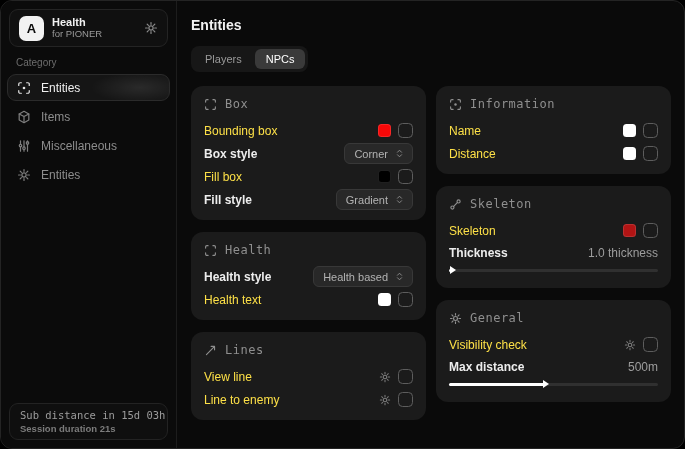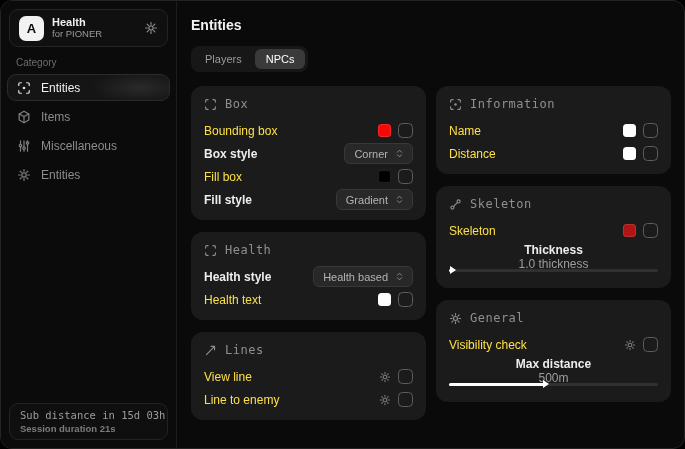--- a/index.html
+++ b/index.html
@@ -92,21 +92,21 @@
   .mini-gear { width:12px; height:12px; color:#7e7e7e; cursor:pointer; }
 
   .dropdown {
     display:inline-flex; align-items:center; gap:6px; height:21px; padding:0 7px 0 9px;
     background:#282828; border:1px solid #383838; border-radius:6px; cursor:pointer;
   }
   .dropdown-value { font-size:11px; color:#b3b3b3; }
   .dropdown .dd-icon { width:11px; height:11px; color:#8d8d8d; }
 
   .slider-row { margin-top:1px; padding-bottom:5px; }
-  .slider-top { display:flex; align-items:center; justify-content:space-between; height:20px;flex-direction:column; }
+  .slider-top { display:flex; align-items:center; justify-content:space-between; height:20px; }
   .slider-value { font-size:12px; color:#9d9d9d; }
   .slider { position:relative; height:8px; margin-top:3px; cursor:pointer; }
   .slider-track { position:absolute; left:0; right:0; top:3px; height:2.5px; background:#303030; border-radius:2px; }
   .slider-fill { position:absolute; left:0; top:3px; height:2.5px; background:#ffffff; border-radius:2px; }
   .slider-handle {
     position:absolute; top:0px; width:0; height:0;
     border-left:6px solid #ffffff; border-top:4px solid transparent; border-bottom:4px solid transparent;
     transform:translateX(-2px);
   }
 

